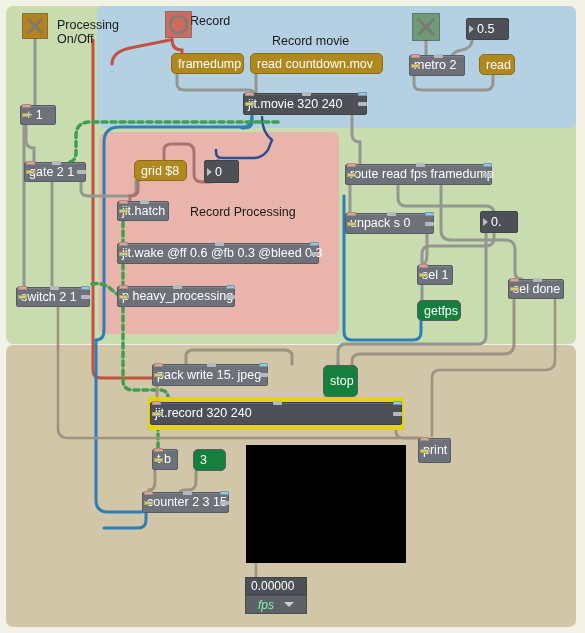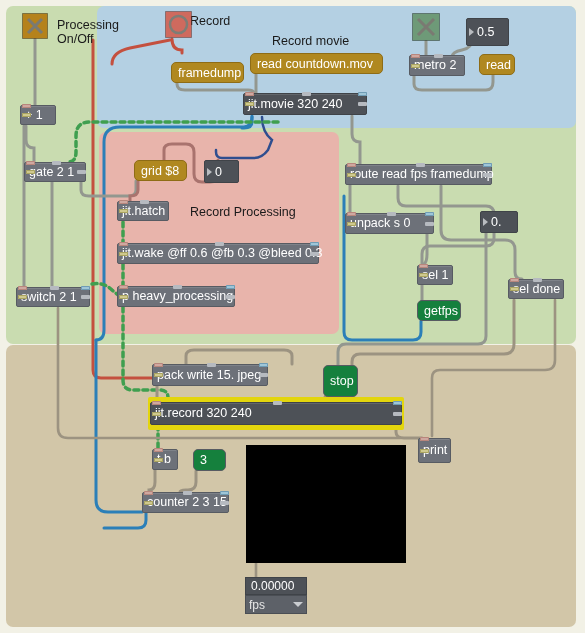--- a/index.html
+++ b/index.html
@@ -42,23 +42,23 @@
   .sel-wrap{position:absolute;background:#e3d50d;border-radius:2px;}
 
   
   .pwindow{position:absolute;background:#000000;}
 
   
   .fpsnum{position:absolute;box-sizing:border-box;background:#4d5157;
           border:1px solid #3f4348;color:#ffffff;font-size:12px;
           display:flex;align-items:center;padding:0 5px;}
   .umenu{position:absolute;box-sizing:border-box;background:#5d6168;
-         border:1px solid #4a4e54;color:#e5e5e5;font-size:12px;
+         border:1px solid #4a4e54;color:#86efac;font-size:12px;
          display:flex;align-items:center;justify-content:space-between;
-         padding:0 3px;}
+         padding:0 12px;font-style:italic;}
   .umenu .arrow{width:0;height:0;border-left:5px solid transparent;
                 border-right:5px solid transparent;border-top:5px solid #c9ccd0;}
 
   
   .iolet{position:absolute;width:9px;height:4px;border-radius:1px;}
   .in-sig{background:#cfa8a0;box-shadow:0 0 0 1px #b8867c inset;}
   .in-grey{background:#b6bac0;}
   .in-blue{background:#9fc6d8;box-shadow:0 0 0 1px #6f9cb5 inset;}
   .out-y{background:#cfc98e;box-shadow:0 0 0 1px #a9a35f inset;}
   .out-grey{background:#b6bac0;}
@@ -230,21 +230,21 @@
           <path d="M6,6 L20,20 M20,6 L6,20" stroke="#7a7a72" stroke-width="3" fill="none"></path>
         </svg></div>
       <div style="position: absolute; left: 165px; top: 11px; width: 27px; height: 27px;"><svg width="27" height="27">
           <rect x="0.5" y="0.5" width="26" height="26" fill="#cf6a5e" stroke="rgba(0,0,0,.3)"></rect>
           <circle cx="13.5" cy="13.5" r="8.5" fill="none" stroke="#7d7d76" stroke-width="2.5"></circle>
         </svg></div>
       <div style="position: absolute; left: 412px; top: 13px; width: 28px; height: 28px;"><svg width="28" height="28">
           <rect x="0.5" y="0.5" width="27" height="27" fill="#6e9a78" stroke="rgba(0,0,0,.35)"></rect>
           <path d="M6,6 L22,22 M22,6 L6,22" stroke="#7a7a72" stroke-width="3" fill="none"></path>
         </svg></div>
-      <div class="msg" style="position: absolute; left: 171px; top: 62px; width: 73px; height: 21px;">
+      <div class="msg" style="position: absolute; left: 171px; top: 53px; width: 73px; height: 21px;">
         <span>framedump</span>
       </div>
       <div class="msg" style="position: absolute; left: 250px; top: 53px; width: 133px; height: 21px;">
         <span>read countdown.mov</span>
       </div>
       <div class="msg" style="position: absolute; left: 479px; top: 54px; width: 36px; height: 21px;">
         <span>read</span>
       </div>
       <div class="msg" style="position: absolute; left: 134px; top: 160px; width: 53px; height: 21px;">
         <span>grid $8</span>
@@ -369,21 +369,21 @@
         <div class="iolet in-grey" style="left: 40px; top: -2px;"></div>
         <div class="iolet in-blue" style="left: 77px; top: -2px;"></div>
         <div class="iolet out-y" style="left: 1px;"></div>
         <div class="iolet out-grey" style="left: 77px;"></div>
       </div>
       <div class="obj" style="position: absolute; left: 418px; top: 438px; width: 33px; height: 25px;">
         <span>print</span>
         <div class="iolet in-sig" style="left: 1px; top: -2px;"></div>
         <div class="iolet out-y" style="left: 1px;"></div>
       </div>
-      <div class="num" style="position: absolute; left: 466px; top: 18px; width: 43px; height: 28px;">
+      <div class="num" style="position: absolute; left: 466px; top: 18px; width: 43px; height: 22px;">
         <span class="tri"></span>
         <span>0.5</span>
       </div>
       <div class="num" style="position: absolute; left: 204px; top: 160px; width: 35px; height: 23px;">
         <span class="tri"></span>
         <span>0</span>
       </div>
       <div class="num" style="position: absolute; left: 480px; top: 211px; width: 38px; height: 22px;">
         <span class="tri"></span>
         <span>0.</span>

